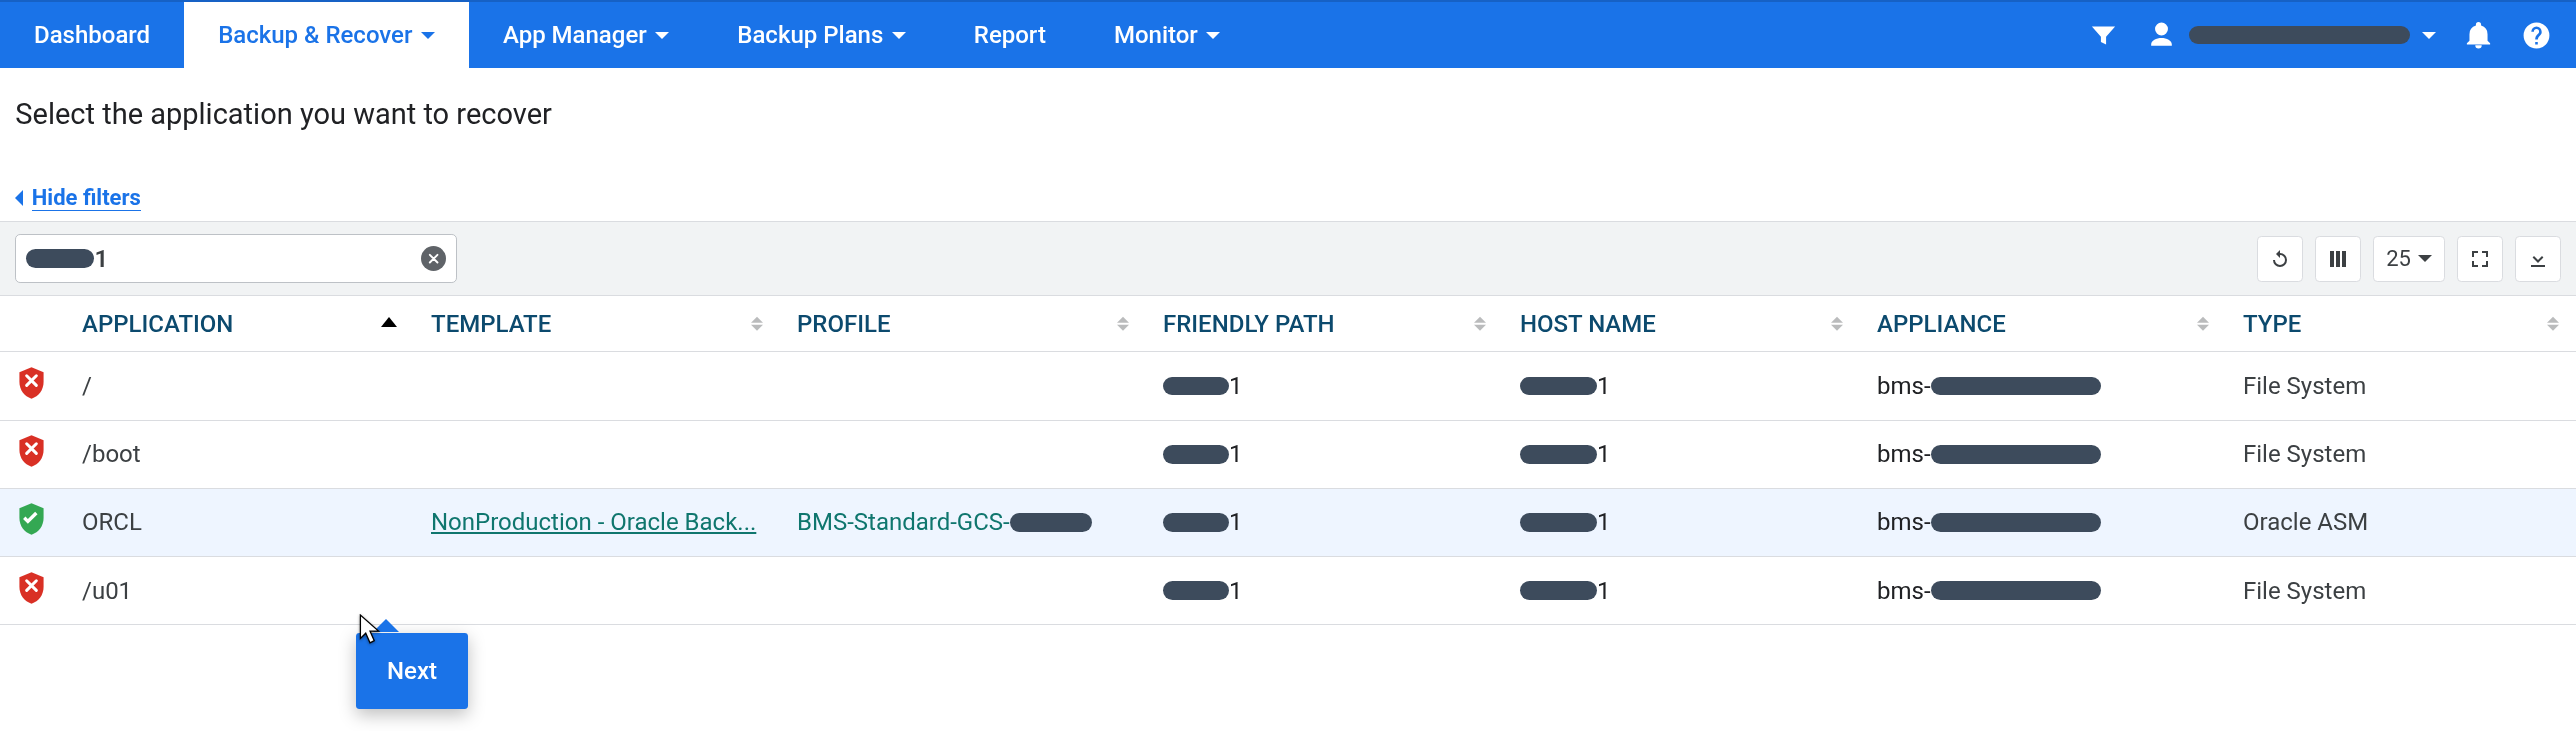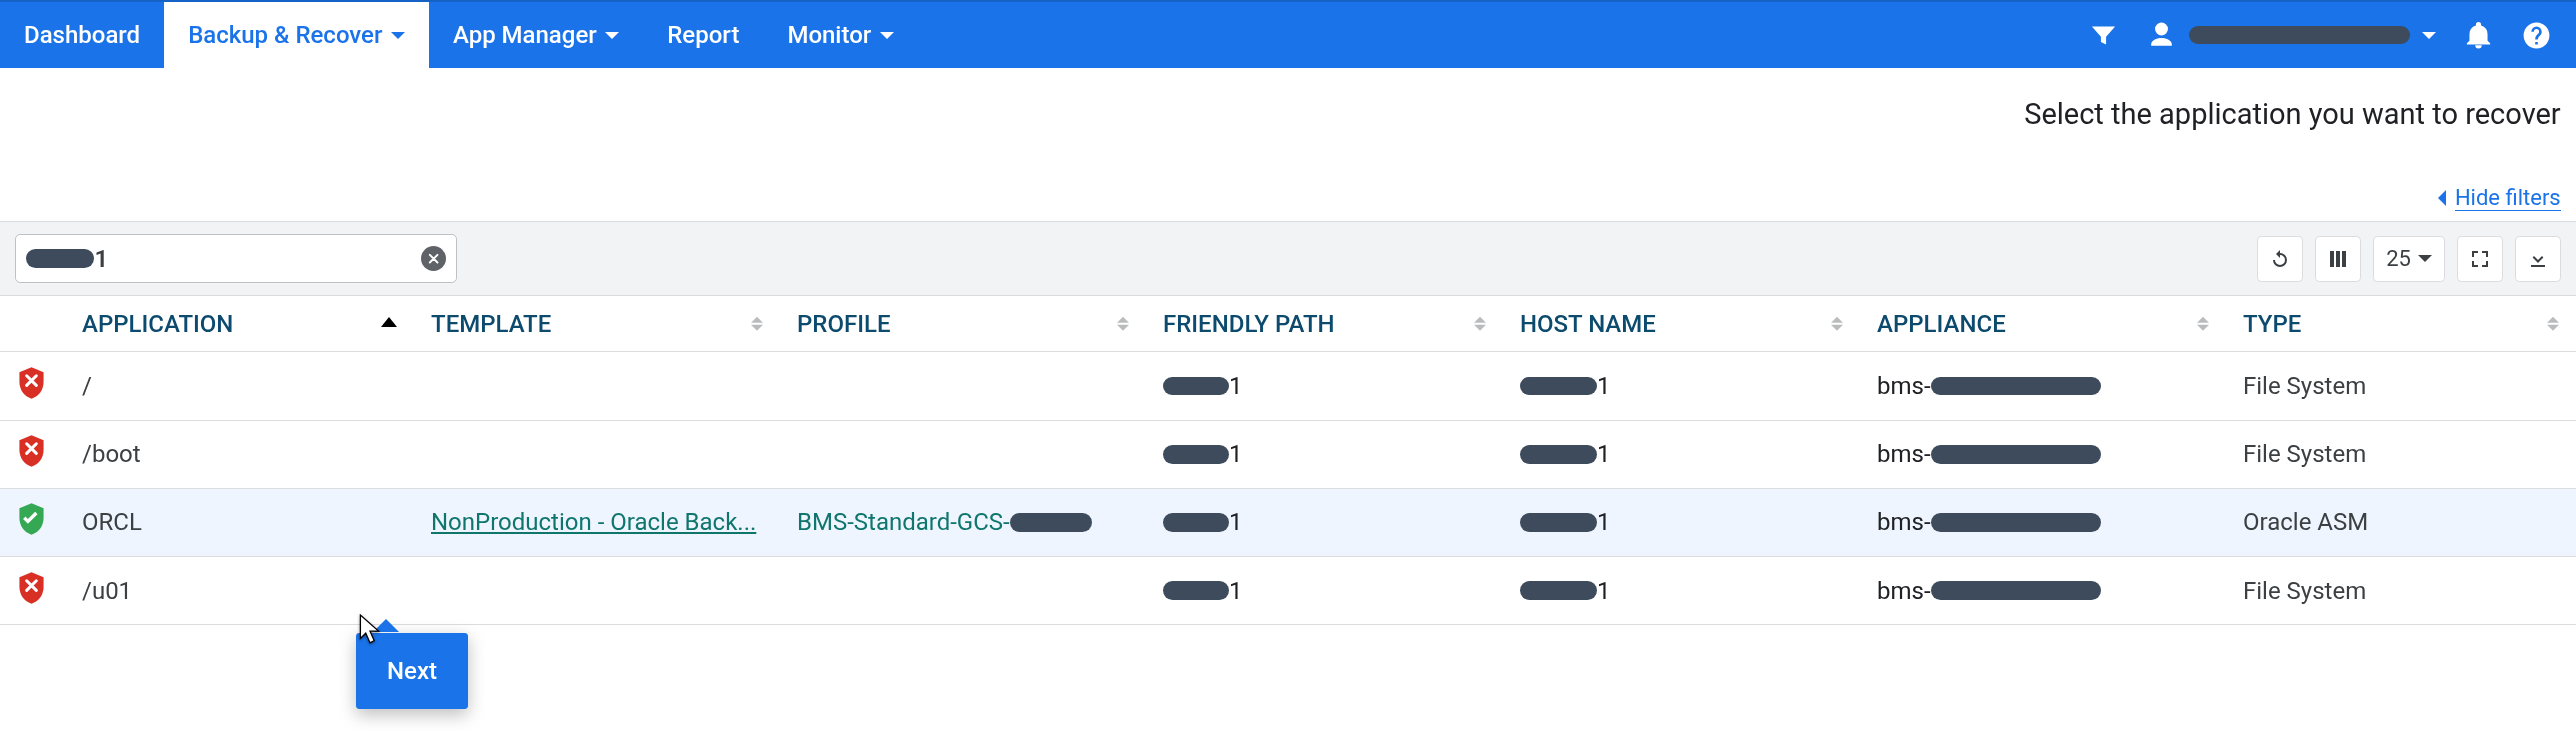--- a/index.html
+++ b/index.html
@@ -32,21 +32,21 @@
     height: 68px;
     border-top: 2.6px solid rgba(0,0,0,.15);
   }
   .nav {
     display: flex;
     align-items: stretch;
   }
   .nav-item {
     display: flex;
     align-items: center;
-    padding: 0 24px;
+    padding: 0 34px;
     font-size: 24px;
     font-weight: 500;
     cursor: pointer;
     white-space: nowrap;
     gap: 8.5px;
   }
   .nav-item.active {
     background: #ffffff;
     color: var(--blue);
   }
@@ -75,21 +75,20 @@
     display: inline-block;
     background: var(--redact);
     border-radius: 12px;
     height: 18.7px;
   }
   .redact.wide { width: 221px; }
 
   
   .page-head {
     padding: 29px 15.3px 10.2px 15.3px;
-    text-align: right;
   }
   .page-title {
     font-size: 29px;
     font-weight: 400;
     color: #202124;
   }
   .hide-filters {
     display: inline-flex;
     align-items: center;
     gap: 8.5px;
@@ -97,21 +96,21 @@
     font-size: 22px;
     margin-top: 54px;
     cursor: pointer;
   }
   .tri-left {
     width: 0; height: 0;
     border-top: 8.5px solid transparent;
     border-bottom: 8.5px solid transparent;
     border-right: 8.5px solid currentColor;
   }
-  .hide-filters .label { border-bottom: 0.9px solid var(--blue); }
+  .hide-filters .label { border-bottom: 0.9px solid var(--blue); font-weight: bold; }
 
   
   .toolbar {
     display: flex;
     align-items: center;
     padding: 12px 15.3px;
     background: #f1f3f4;
     border-top: 0.9px solid var(--border);
     border-bottom: 0.9px solid var(--border);
   }
@@ -261,20 +260,24 @@
   <div class="nav" id="nav">
       <div class="nav-item">
         <span>Dashboard</span>
       </div>
       <div class="nav-item active">
         <span>Backup &amp; Recover</span>
         <span class="chev-down"></span>
       </div>
       <div class="nav-item">
         <span>App Manager</span>
+        <span class="chev-down"></span>
+      </div>
+      <div class="nav-item">
+        <span>Backup Plans</span>
         <span class="chev-down"></span>
       </div>
       <div class="nav-item">
         <span>Report</span>
       </div>
       <div class="nav-item">
         <span>Monitor</span>
         <span class="chev-down"></span>
       </div>
     </div>

